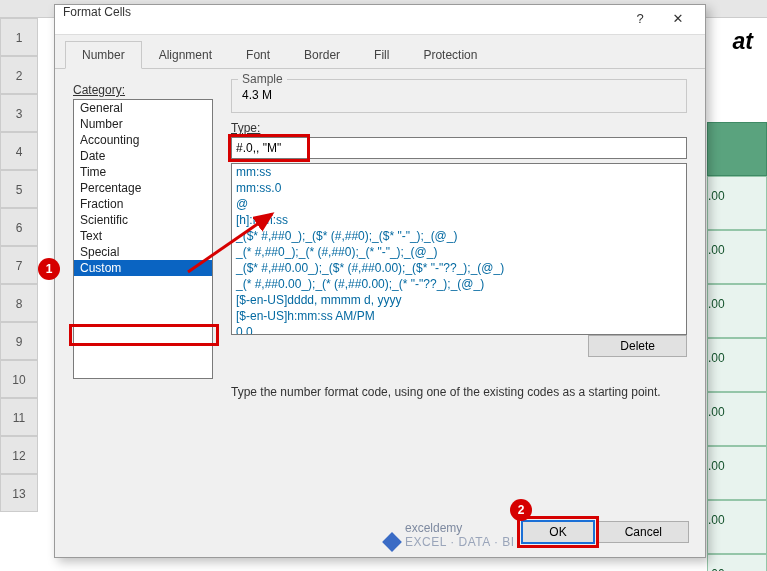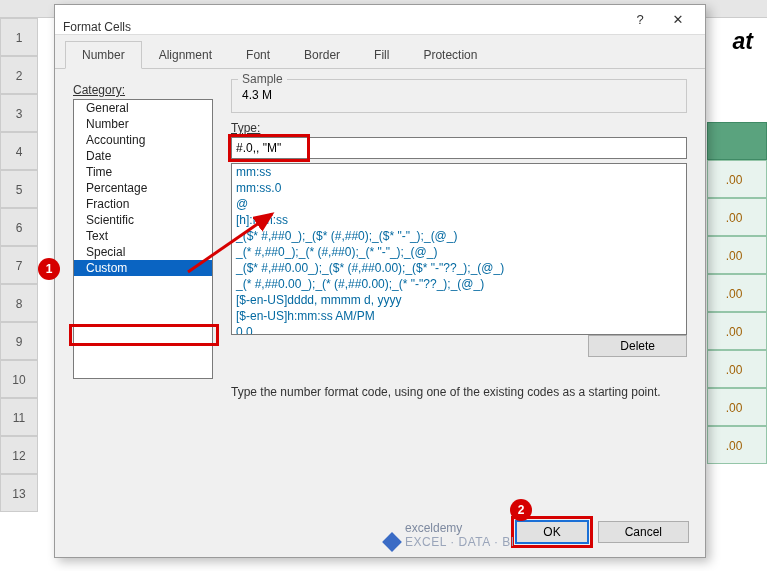--- a/index.html
+++ b/index.html
@@ -2,52 +2,52 @@
 <html><head>
 <meta charset="utf-8">
 <style>
 *{box-sizing:border-box;margin:0;padding:0;font-family:"Segoe UI",Tahoma,sans-serif;font-size:12px}
 body{background:#fff;width:767px;height:571px;overflow:hidden;position:relative}
 .sheet{position:absolute;left:0;top:0;width:767px;height:571px}
 .colhdr{position:absolute;left:0;top:0;height:18px;width:767px;background:#e6e6e6;border-bottom:1px solid #ccc}
 .rowhdrs{position:absolute;left:0;top:18px;width:38px}
 .rowhdr{height:38px;line-height:38px;text-align:center;background:#e6e6e6;border:1px solid #ccc;color:#555;font-size:12px}
 .gridright{position:absolute;right:0;top:18px;width:60px}
-.cell{height:38px;border:1px solid #94c5a8;background:#e8f3ee;text-align:center;padding-right:6px;line-height:38px;color:#a16207}
+.cell{height:54px;border:1px solid #94c5a8;background:#e8f3ee;text-align:left;padding-right:6px;line-height:38px;color:#14532d}
 .banner{position:absolute;right:14px;top:28px;font-style:italic;font-weight:bold;font-size:23px}
 .dialog{position:absolute;left:54px;top:4px;width:652px;height:554px;background:#f0f0f0;border:1px solid #9a9a9a;box-shadow:4px 4px 10px rgba(0,0,0,.25)}
-.titlebar{height:30px;background:#fff;border-bottom:1px solid #ddd;display:flex;align-items:flex-end;padding:0 8px}
+.titlebar{height:30px;background:#fff;border-bottom:1px solid #ddd;display:flex;align-items:flex-start;padding:0 8px}
 .titlebar .t{flex:1;color:#333;font-size:12px}
 .tbtn{width:38px;height:28px;text-align:center;line-height:28px;color:#333;font-size:13px}
 .tabs{display:flex;border-bottom:1px solid #c9c9c9;padding:6px 10px 0 10px;gap:0}
 .tab{padding:6px 16px;color:#444;border:1px solid transparent;border-bottom:none;cursor:pointer}
 .tab.active{background:#f0f0f0;border-color:#c9c9c9;border-bottom:1px solid #f0f0f0;margin-bottom:-1px}
 .body{padding:10px 18px}
 .lbl{color:#333;margin:4px 0 2px 0}
 .u{text-decoration:underline}
 .cols{display:flex;gap:18px}
 .catbox{width:140px;height:280px;background:#fff;border:1px solid #7a7a7a;overflow:auto}
-.catitem{padding:1px 12px;color:#222;cursor:pointer}
+.catitem{padding:1px 6px;color:#222;cursor:pointer}
 .catitem.sel{background:#0a64c2;color:#fff}
 .catwrap{position:relative}
 .catred{position:absolute;left:-4px;top:245px;width:150px;height:22px;border:3px solid #d60000;pointer-events:none}
 .badge{position:absolute;width:22px;height:22px;border-radius:50%;background:#d60000;color:#fff;font-weight:bold;text-align:center;line-height:22px;font-size:12px}
 .badge1{left:38px;top:258px}
 .badge2{left:510px;top:499px}
 .right{flex:1}
 .samplebox{border:1px solid #c9c9c9;padding:8px 6px 10px 10px;margin-bottom:8px;position:relative}
 .sampleleg{position:absolute;top:-8px;left:6px;background:#f0f0f0;padding:0 4px;color:#555}
 .typefield{width:100%;height:22px;border:1px solid #7a7a7a;background:#fff;padding:0 4px;font-family:inherit;font-size:12px}
 .typewrap{position:relative}
 .typered{position:absolute;left:-3px;top:-3px;width:82px;height:28px;border:3px solid #d60000;pointer-events:none}
 .listbox{width:100%;height:172px;background:#fff;border:1px solid #7a7a7a;overflow:auto;margin-top:4px}
 .li{padding:0 4px;color:#0369a1;white-space:nowrap;font-size:12px;line-height:16px}
 .delbtn{float:right;padding:3px 31px;background:#e1e1e1;border:1px solid #adadad;cursor:pointer}
 .hint{clear:both;padding-top:28px;color:#333}
-.dlgbtns{position:absolute;right:16px;bottom:14px;display:flex;gap:10px}
+.dlgbtns{position:absolute;right:16px;bottom:14px;display:flex;gap:4px}
 .btn{padding:3px 26px;background:#e1e1e1;border:1px solid #adadad;cursor:pointer}
 .okwrap{position:relative}
 .okred{position:absolute;left:-5px;top:-5px;right:-5px;bottom:-5px;border:3px solid #d60000;pointer-events:none}
 .okblue{position:absolute;left:-1px;top:-1px;right:-1px;bottom:-1px;border:2px solid #1a6fd6;pointer-events:none}
 .arrow{position:absolute;left:184px;top:208px;pointer-events:none}
 .wm{position:absolute;left:330px;top:516px;color:#7e8aa0;font-size:12px;display:flex;align-items:flex-end;gap:6px}
 .wm .logo{width:14px;height:14px;background:#3a6bc5;transform:rotate(45deg)}
 .wm .sub{font-size:12px;letter-spacing:.5px;display:block;color:#9aa5ba}
 </style>
 </head>

